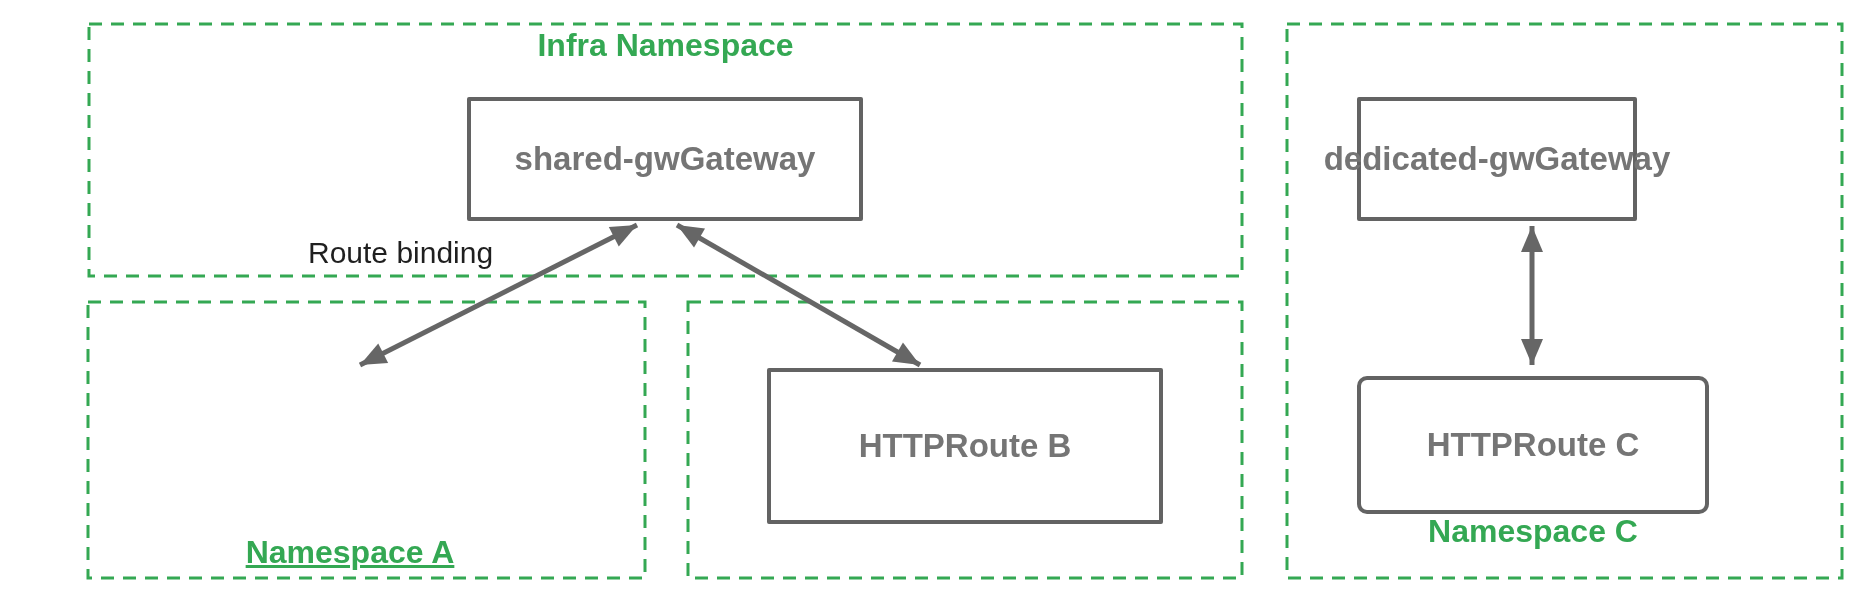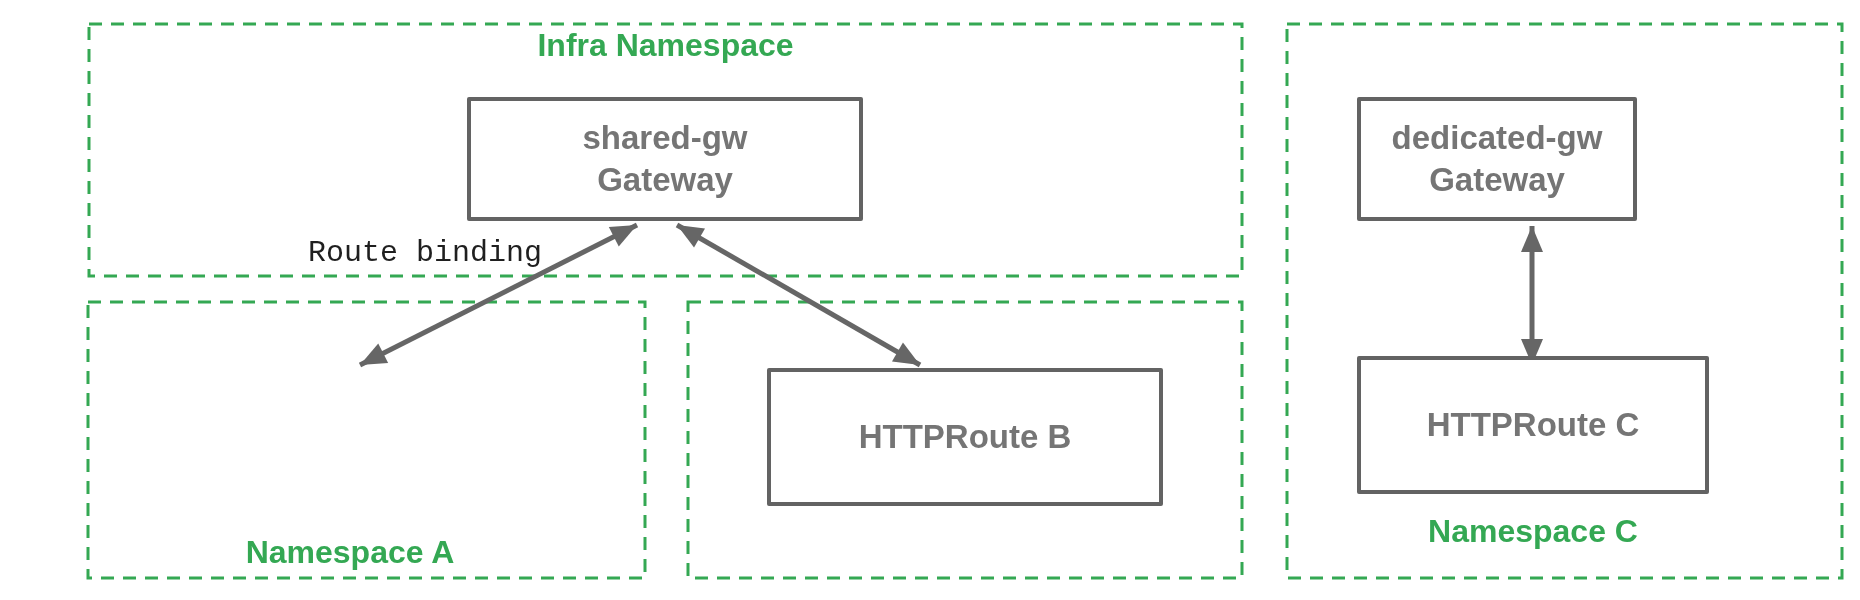--- a/index.html
+++ b/index.html
@@ -14,27 +14,27 @@
   .ns-rect { fill:none; stroke:var(--namespace-border,#34a853); stroke-width:3; stroke-dasharray:13 9; }
   .arrow-line { stroke:var(--arrow,#666666); stroke-width:5; }
   .arrow-head { fill:var(--arrow,#666666); }
   .ns-title, .ns-label {
     position:absolute; text-align:center; font-weight:bold; font-size:32px;
     color:var(--namespace-label,#34a853); line-height:38px; white-space:nowrap;
   }
   .box {
     position:absolute; box-sizing:border-box; background:#ffffff;
     border:4px solid var(--box-border,#636363); border-radius:2px;
-    display:flex; flex-direction:column; align-items:center; justify-content:center;
+    display:flex; align-items:center; justify-content:center;
     color:var(--box-text,#757575); font-weight:bold; font-size:33px; line-height:42px;
     text-align:center; white-space:nowrap;
   }
   .note {
     position:absolute; font-size:30px; line-height:34px;
-    color:var(--annotation,#1f1f1f); white-space:nowrap;font-family:Liberation Mono, monospace;
+    color:var(--annotation,#1f1f1f); white-space:nowrap;
   }
 </style>
 </head>
 <body>
 
 <div class="canvas">
 
   <svg class="layer" viewBox="0 0 1860 600">
     <defs>
       <marker id="ah" markerUnits="userSpaceOnUse" markerWidth="30" markerHeight="28" refX="27" refY="13" orient="auto-start-reverse">
@@ -54,29 +54,29 @@
 
   <div class="ns-title" style="left:69px; top:26px; width:1153px;">Infra Namespace</div>
 
   <div class="box" style="left:447px; top:97px; width:396px; height:124px;">
     <span>shared-gw</span>
     <span>Gateway</span>
   </div>
 
   <div class="note" style="left:288px; top:236px;">Route binding</div>
 
-  <div class="ns-label" style="left:140px; top:533px; width:380px;">Namespace A</div>
+  <div class="ns-label" style="left:140px; top:533px; width:380px;text-decoration:underline;">Namespace A</div>
 
-  <div class="box" style="left:747px; top:368px; width:396px; height:138px;">
+  <div class="box" style="left:747px; top:368px; width:396px; height:156px;">
     <span>HTTPRoute B</span>
   </div>
 
   <div class="box" style="left:1337px; top:97px; width:280px; height:124px;">
     <span>dedicated-gw</span>
     <span>Gateway</span>
   </div>
 
-  <div class="box" style="left:1337px; top:356px; width:352px; height:138px;">
+  <div class="box" style="left:1337px; top:376px; width:352px; height:138px;border-radius:10px;">
     <span>HTTPRoute C</span>
   </div>
   <div class="ns-label" style="left:1337px; top:512px; width:352px;">Namespace C</div>
 
 </div>
 
 </body></html>

